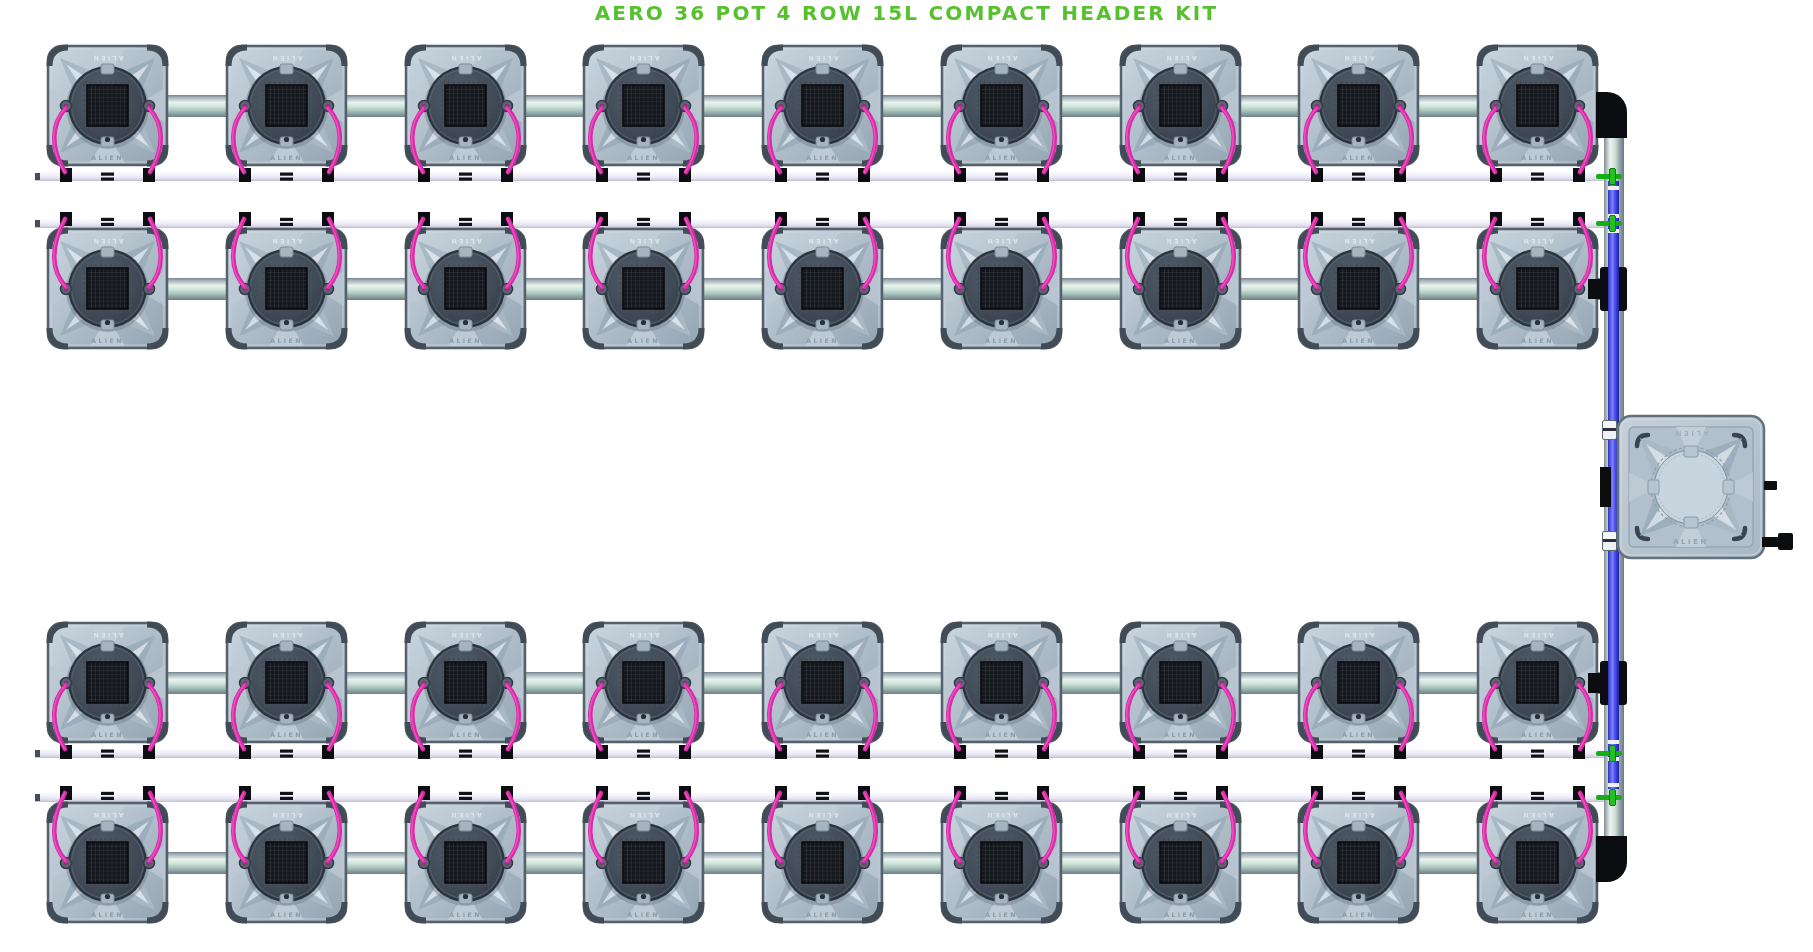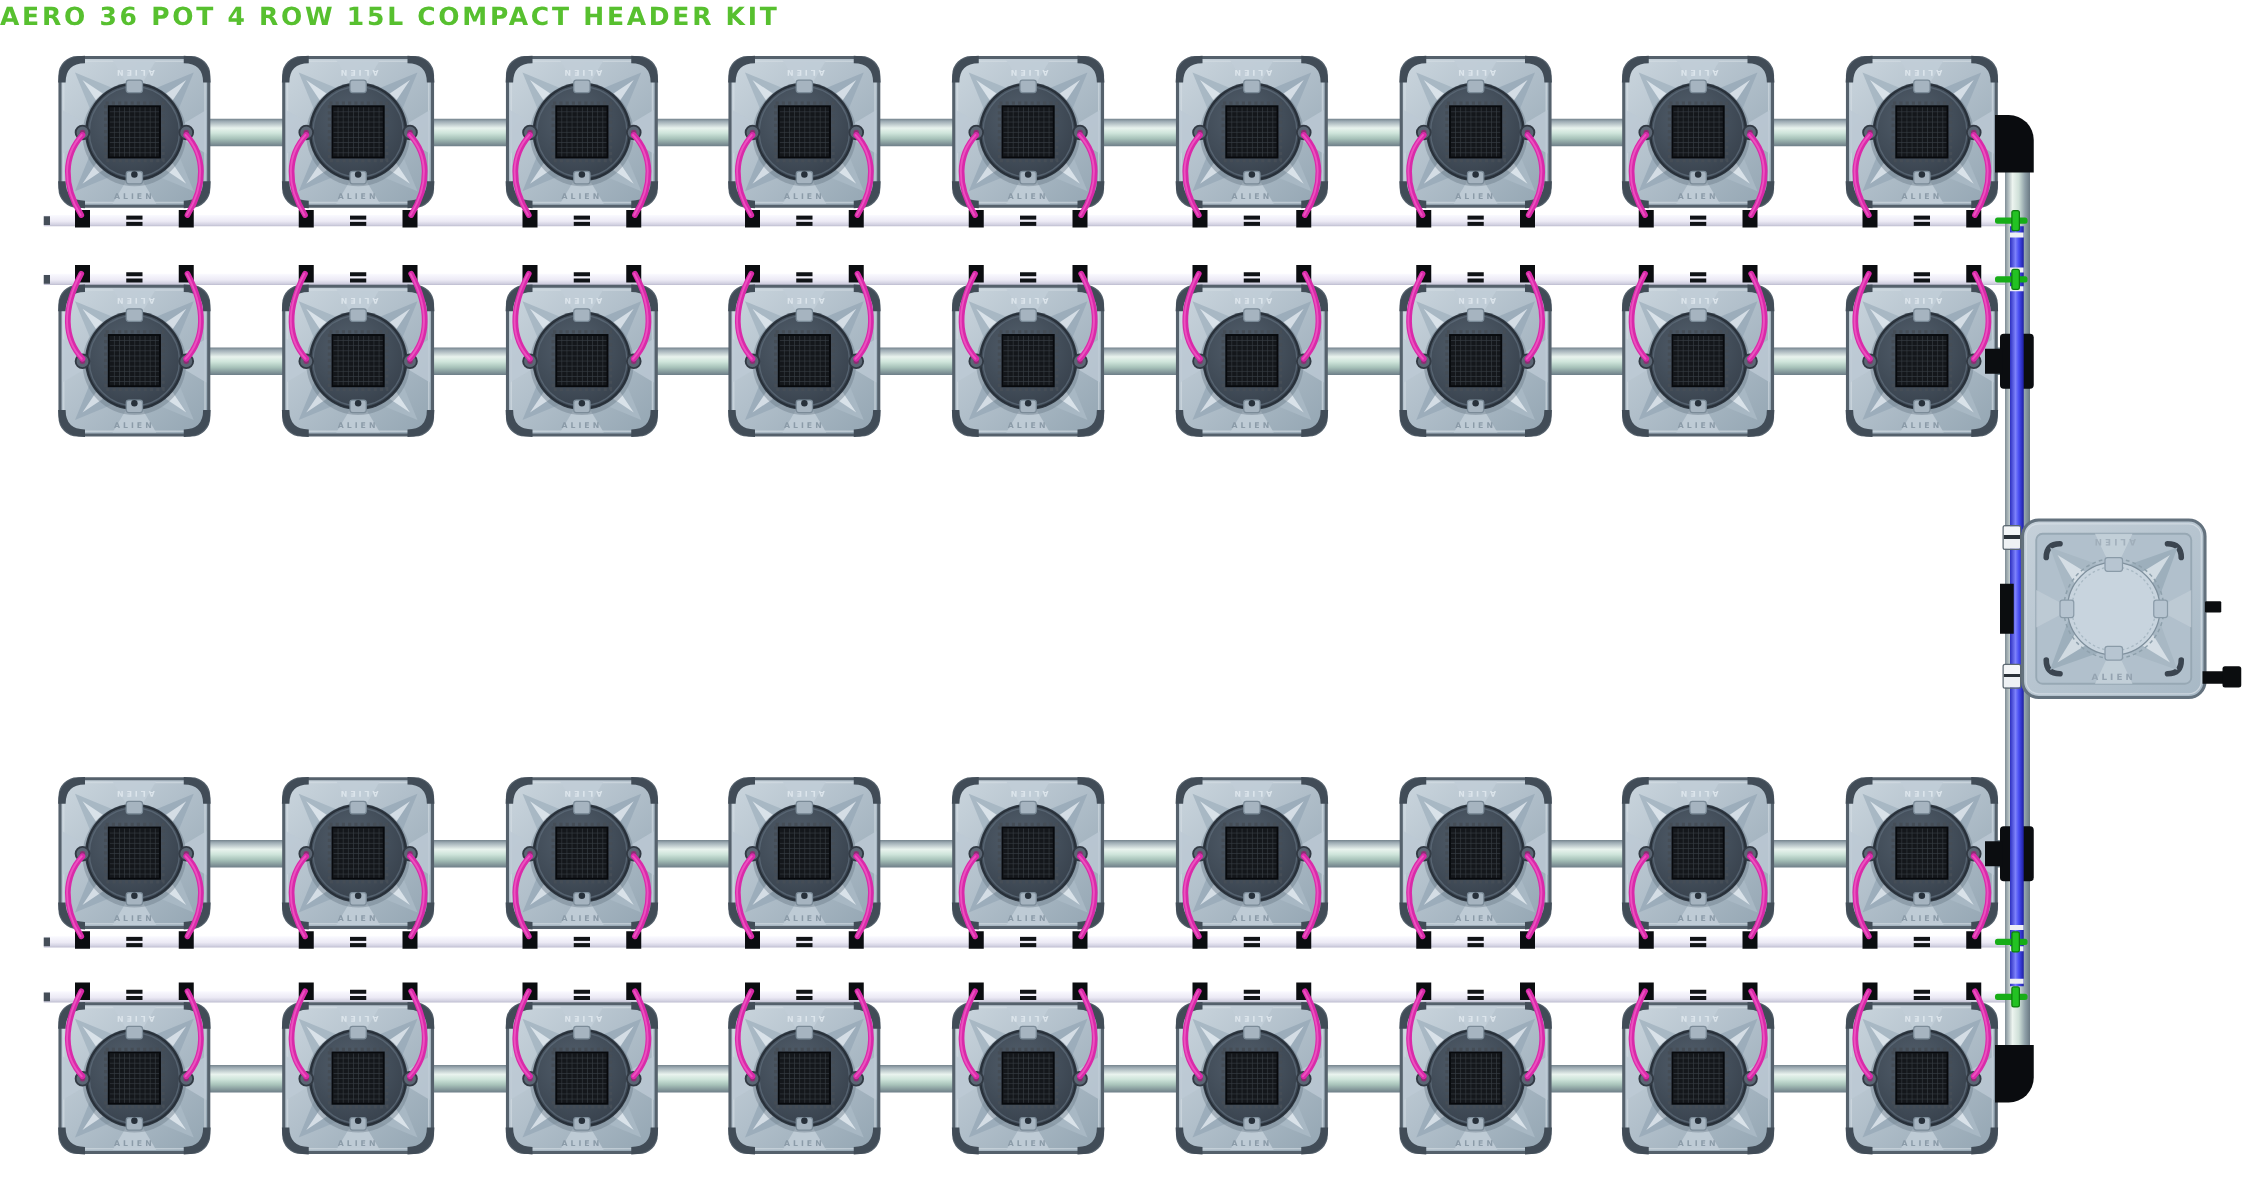--- a/index.html
+++ b/index.html
@@ -1,18 +1,18 @@
 <!DOCTYPE html>
 <html><head>
 <meta charset="utf-8">
 <style>
   html,body{margin:0;padding:0;background:#fff;}
   .stage{position:relative;width:1813px;height:952px;background:#ffffff;overflow:hidden;
          font-family:"DejaVu Sans",sans-serif;}
-  .title{position:absolute;top:1px;left:0;width:100%;margin:0;
+  .title{position:absolute;top:1px;left:0;width:100%;text-align:center;margin:0;
          font-size:20px;font-weight:700;letter-spacing:2.2px;color:#57c02f;}
   
   .feed-pipe{position:absolute;height:22px;border-radius:10px 0 0 10px;
     background:linear-gradient(180deg,#75848d 0%,#9fadb5 10%,#e9f3ee 34%,#cfe5db 52%,#a8c3ba 72%,#6e7e88 100%);}
   .return-pipe{position:absolute;height:9px;
     background:linear-gradient(180deg,#fafaff,#eceaf5 55%,#d3d2e2 85%,#bdbccf);}
   .pipe-cap{position:absolute;left:0;top:1px;width:5px;height:7px;background:#454e58;}
   .pot{position:absolute;width:123px;height:123px;}
   
   .vpipe-silver{position:absolute;left:1604px;top:128px;width:20px;height:734px;

